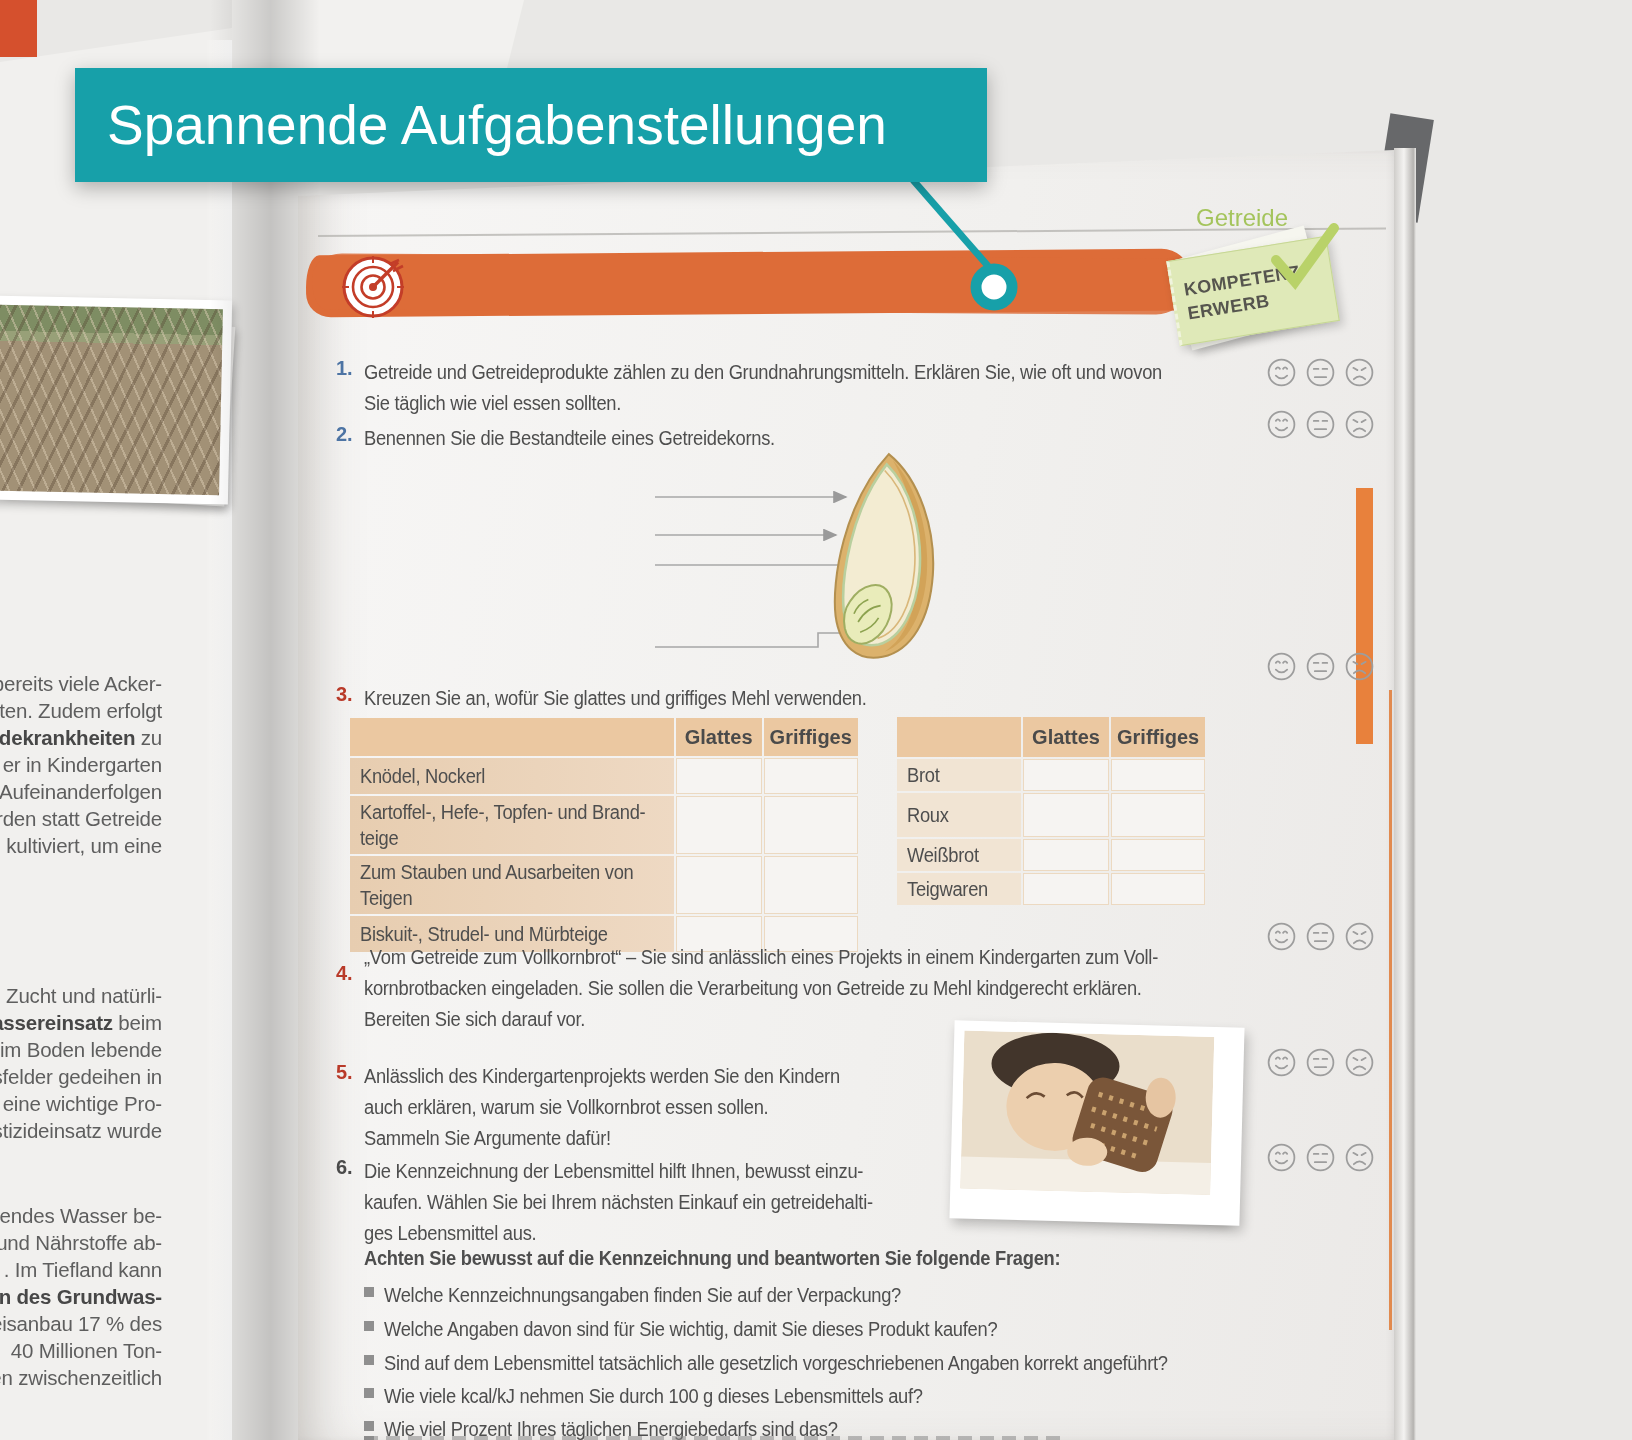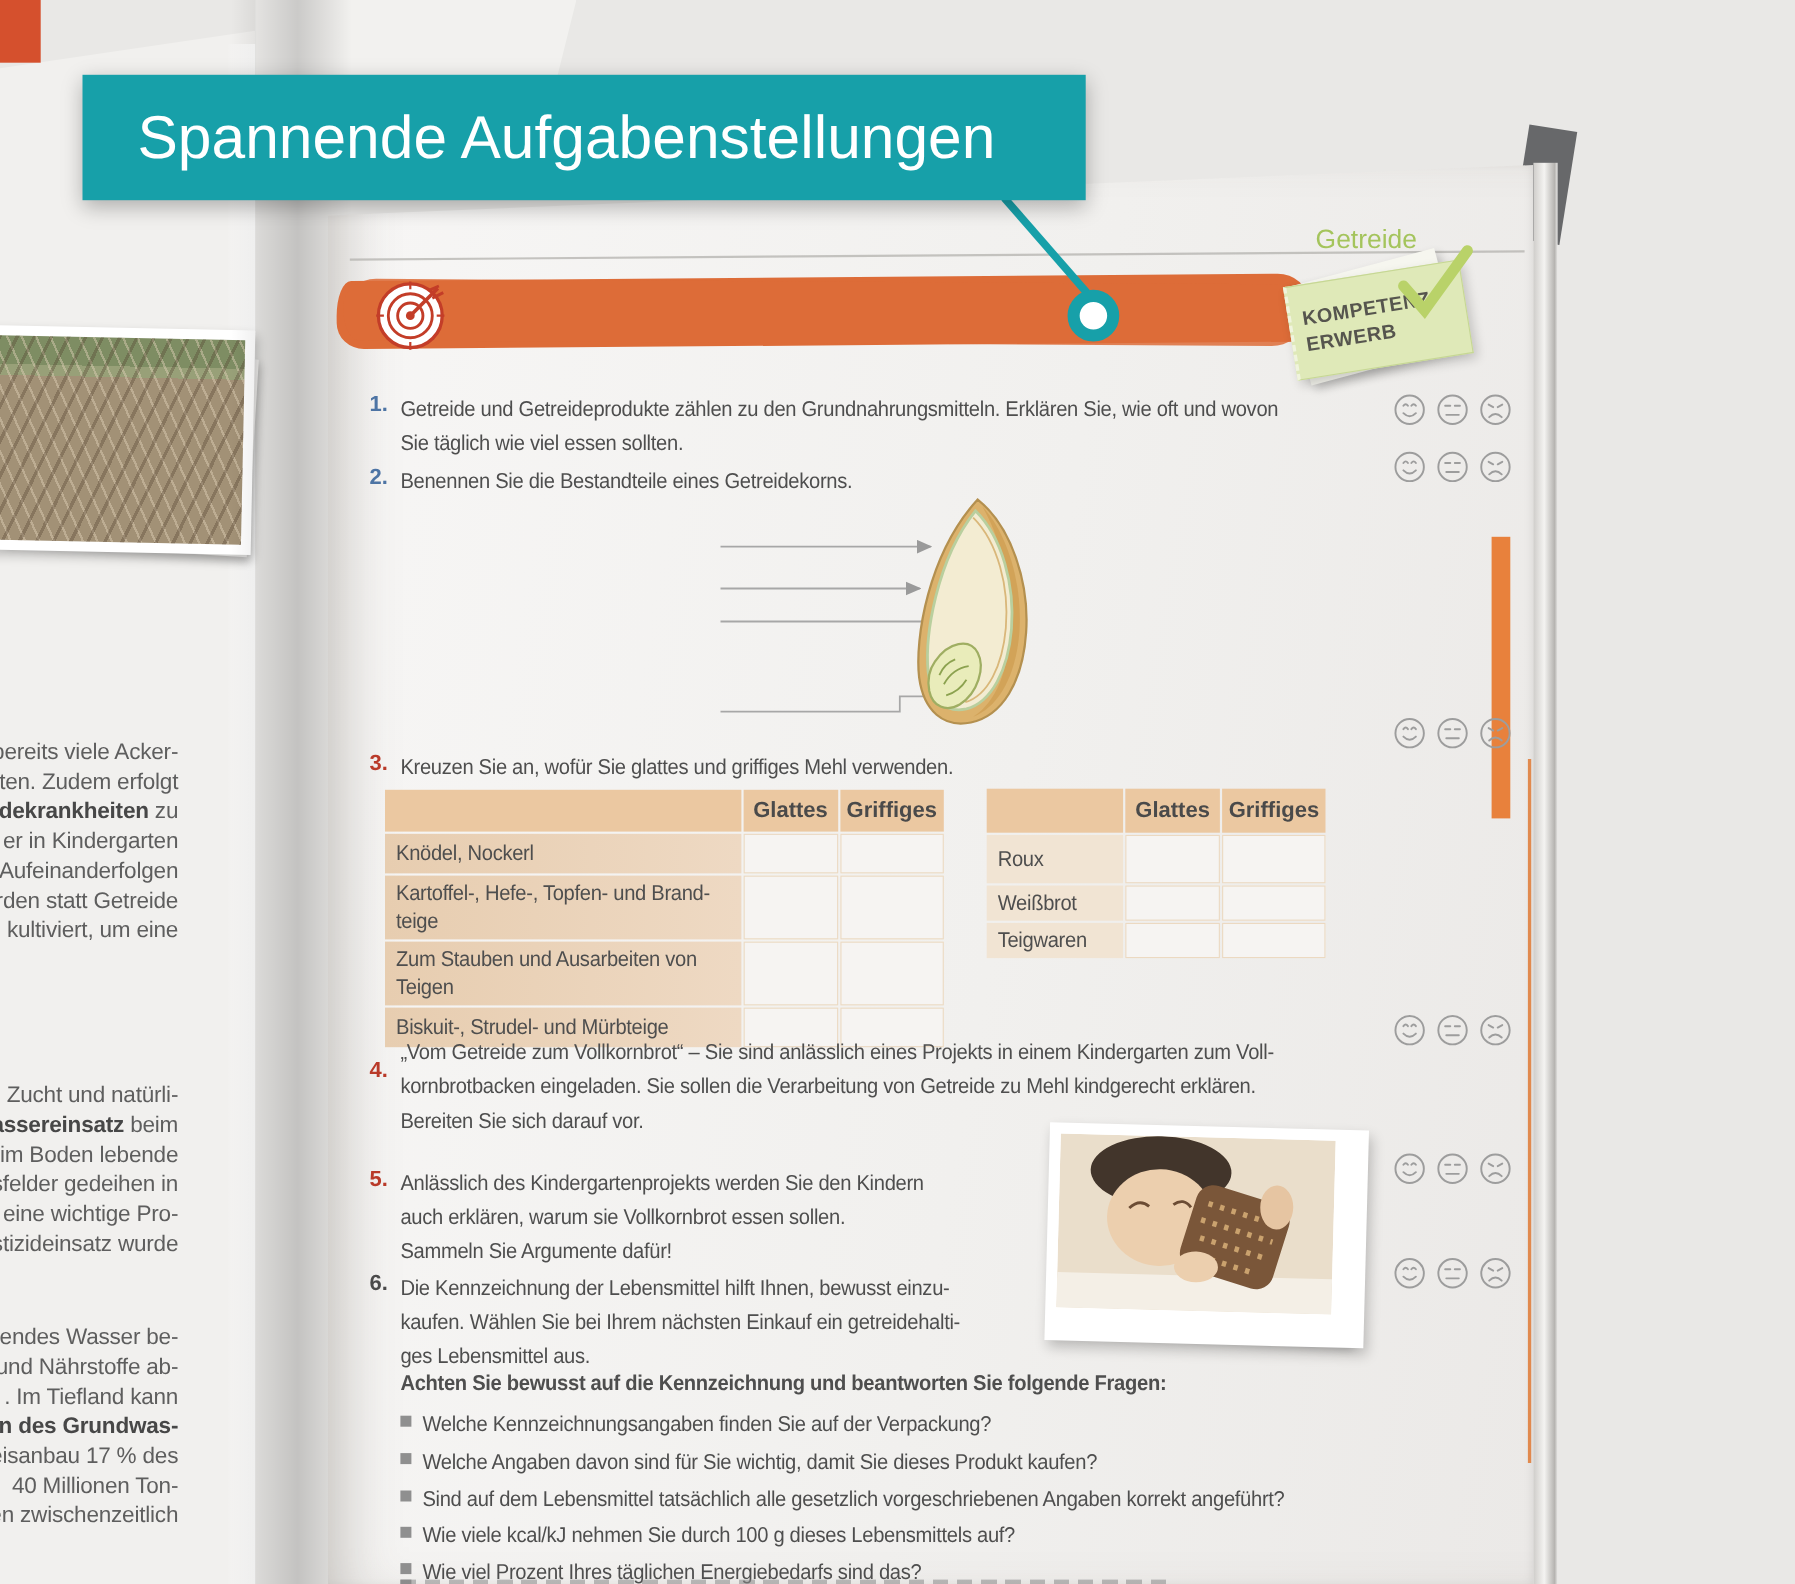--- a/index.html
+++ b/index.html
@@ -54,21 +54,21 @@
   .rtable td.lbl{background:#f1e4d3}
   
   .bullet{position:absolute;left:66px;display:flex;align-items:flex-start}
   .bullet .sq{width:10px;height:10px;background:#8f8f8f;margin:7px 10px 0 0;flex:none}
   .cutline{position:absolute;left:66px;width:700px;height:6px;opacity:.55;
            background:repeating-linear-gradient(90deg,#8a8a8a 0 14px,transparent 14px 22px)}
   .cutsq{position:absolute;left:66px;width:10px;height:5px;background:#8f8f8f}
   
   .banner{position:absolute;left:75px;top:68px;width:912px;height:114px;background:#17a0a9;z-index:20;
           box-shadow:0 6px 18px rgba(0,0,0,.28);display:flex;align-items:center}
-  .banner span{color:#fff;font-size:55px;padding-left:50px;white-space:nowrap}
+  .banner span{color:#fff;font-size:55px;padding-left:32px;white-space:nowrap}
   .connector{position:absolute;left:0;top:0;z-index:15;pointer-events:none}
   .badge{position:absolute;left:1172px;top:238px;width:160px;height:104px;z-index:12}
   .badge-under{position:absolute;left:6px;top:4px;width:140px;height:92px;background:#f6f6ef;
                transform:rotate(-15deg);box-shadow:3px 5px 9px rgba(0,0,0,.2)}
   .badge-ticket{position:absolute;left:0;top:10px;width:148px;height:84px;background:#dfe9b8;
                 border:1px solid #c6d794;border-left:3px dashed #f0f4dd;transform:rotate(-9deg);
                 box-shadow:3px 5px 10px rgba(0,0,0,.18);display:flex;flex-direction:column;
                 justify-content:center;padding-left:10px}
   .badge-ticket div{font-size:18px;font-weight:700;color:#56554e;letter-spacing:.5px;line-height:24px}
   .badge-check{position:absolute;right:-8px;top:-16px;width:72px;height:76px}
@@ -299,20 +299,27 @@
         <col style="width:124px">
         <col style="width:86px">
         <col style="width:86px">
       </colgroup>
     <tbody>
         <tr style="height:40px">
       <th></th>
       <th>Glattes</th>
       <th>Griffiges</th>
     </tr>
+    <tr style="height:32px">
+      <td class="lbl">
+            <div class="tl">Brot</div>
+          </td>
+      <td class="chk"></td>
+      <td class="chk"></td>
+    </tr>
     <tr style="height:44px">
       <td class="lbl">
             <div class="tl">Roux</div>
           </td>
       <td class="chk"></td>
       <td class="chk"></td>
     </tr>
     <tr style="height:32px">
       <td class="lbl">
             <div class="tl">Weißbrot</div>

